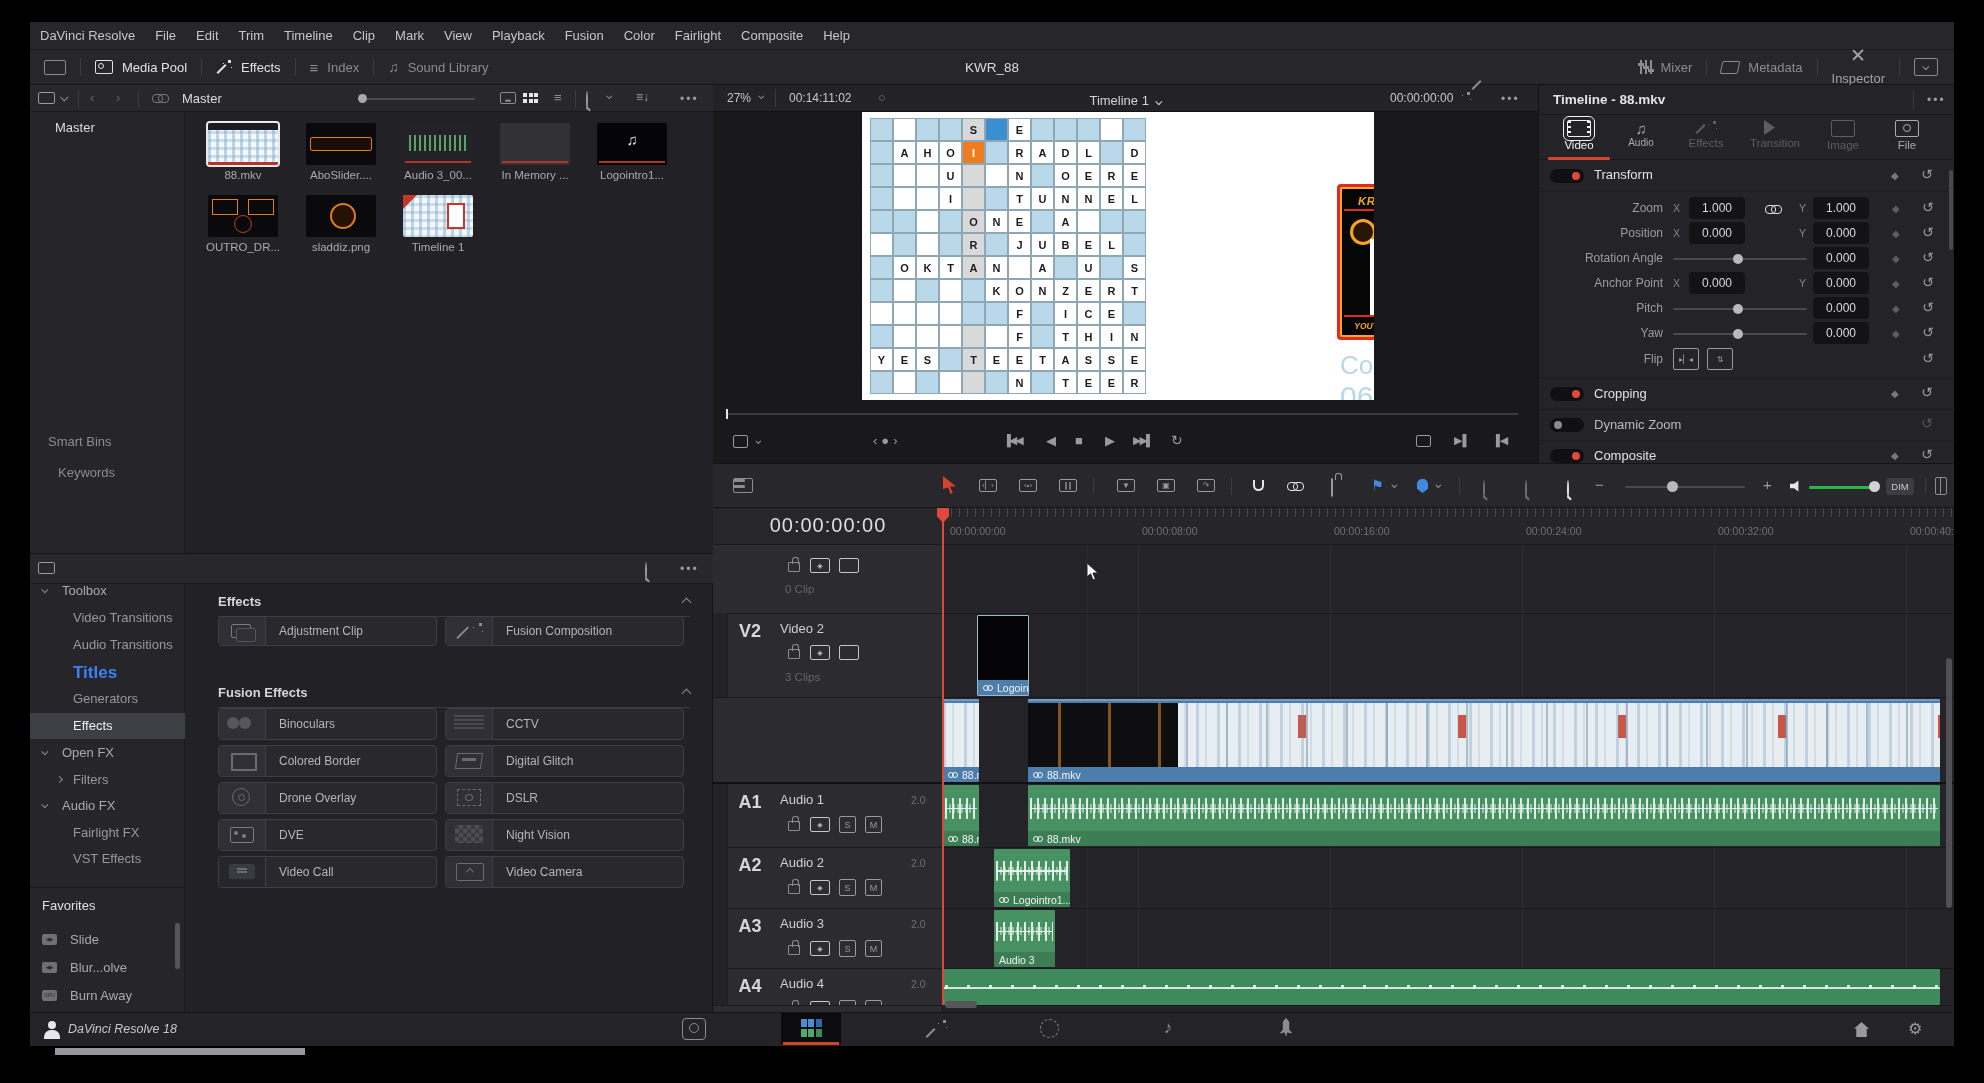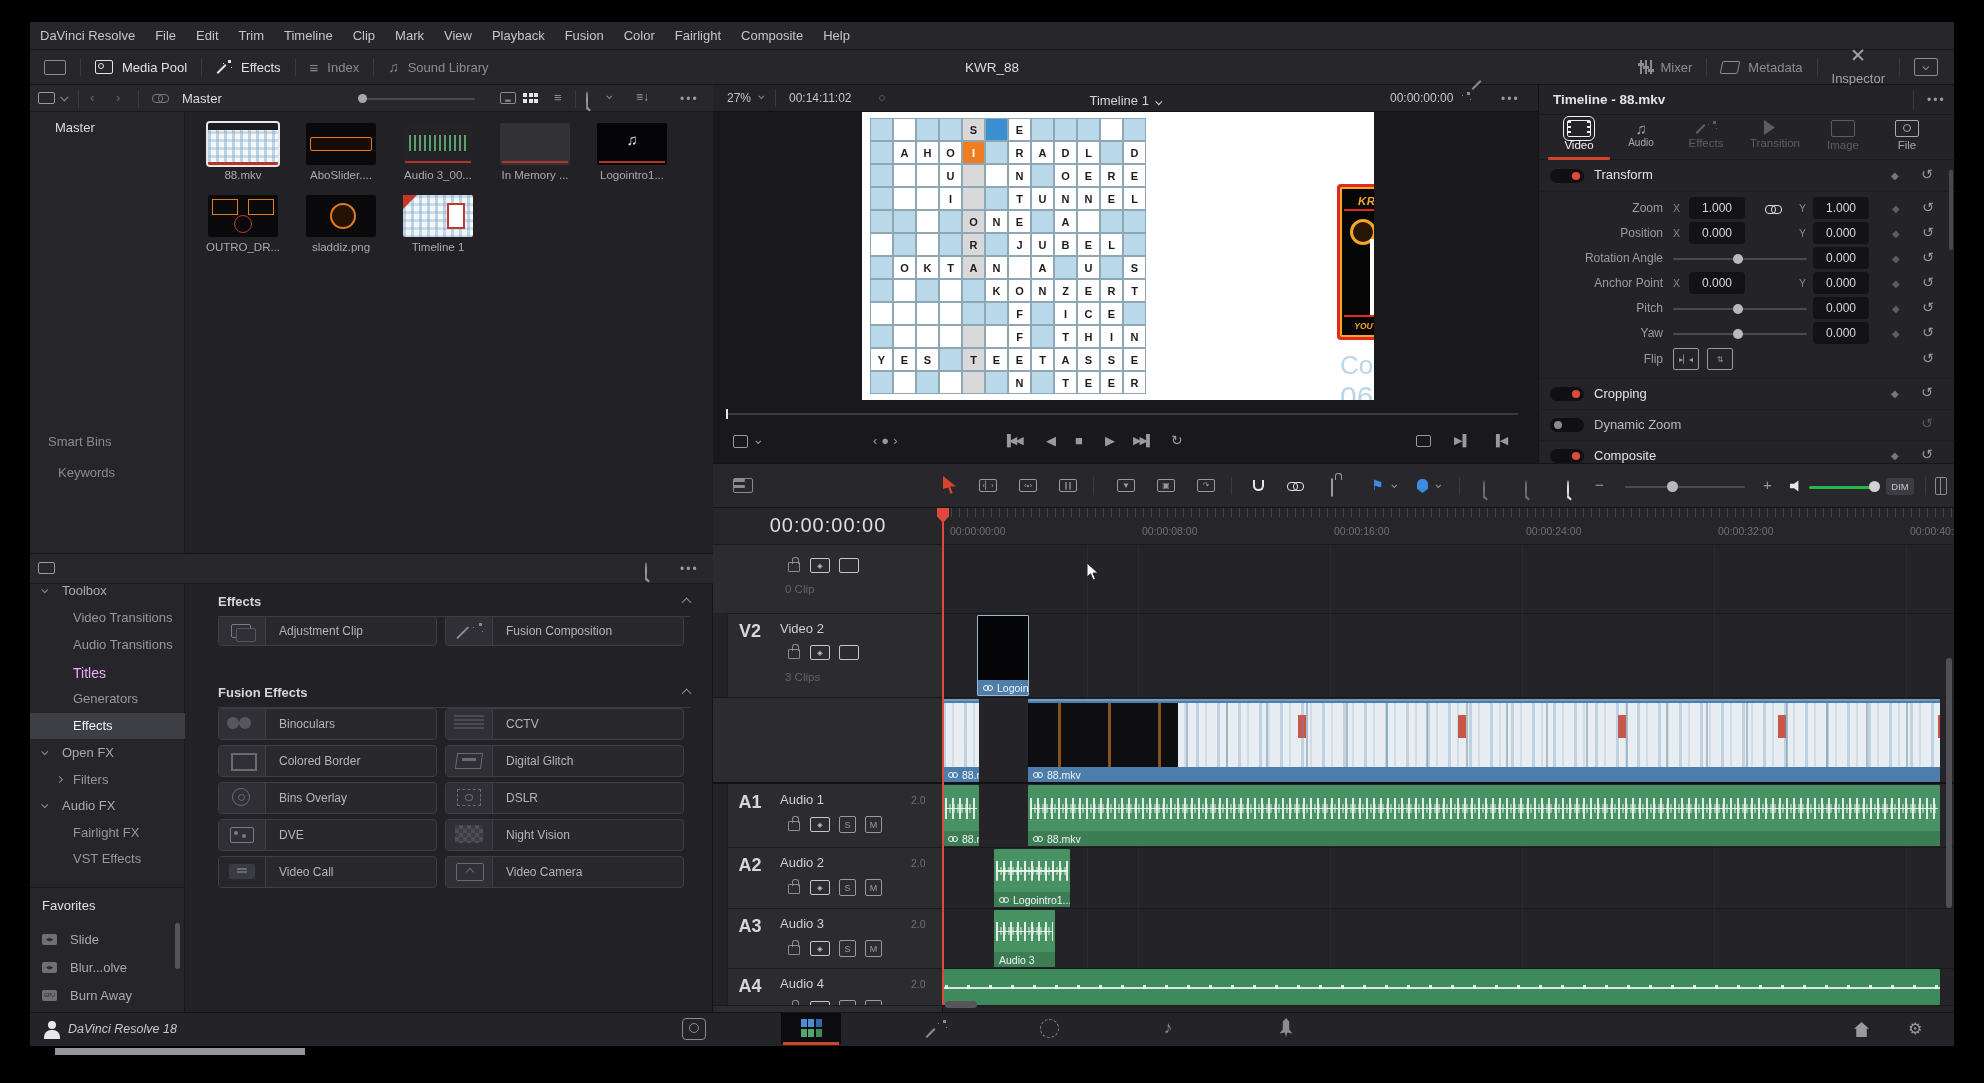--- a/index.html
+++ b/index.html
@@ -294,21 +294,21 @@
           <i class="chv sm down" style="position: absolute; left: 13px; top: 10px; color: rgb(139, 139, 144);"></i>
           <span style="position: absolute; left: 32px; font-size: 13px; color: rgb(169, 169, 174);">Toolbox</span>
         </div>
         <div style="position: absolute; left: 0px; top: 21px; width: 155px; height: 26px; line-height: 26px;">
           <span style="position: absolute; left: 43px; font-size: 13px; color: rgb(151, 151, 156);">Video Transitions</span>
         </div>
         <div style="position: absolute; left: 0px; top: 48px; width: 155px; height: 26px; line-height: 26px;">
           <span style="position: absolute; left: 43px; font-size: 13px; color: rgb(151, 151, 156);">Audio Transitions</span>
         </div>
         <div style="position: absolute; left: 0px; top: 76px; width: 155px; height: 26px; line-height: 26px;">
-          <span style="position: absolute; left: 43px; font-size: 14px; color: #f0abfc;">Titles</span>
+          <span style="position: absolute; left: 43px; font-size: 17px; color: #3b82f6; font-weight: bold;">Titles</span>
         </div>
         <div style="position: absolute; left: 0px; top: 102px; width: 155px; height: 26px; line-height: 26px;">
           <span style="position: absolute; left: 43px; font-size: 13px; color: rgb(151, 151, 156);">Generators</span>
         </div>
         <div style="position: absolute; left: 0px; top: 129px; width: 155px; height: 26px; line-height: 26px; background: rgb(62, 62, 69);">
           <span style="position: absolute; left: 43px; font-size: 13px; color: rgb(240, 240, 244);">Effects</span>
         </div>
         <div style="position: absolute; left: 0px; top: 156px; width: 155px; height: 26px; line-height: 26px;">
           <i class="chv sm down" style="position: absolute; left: 13px; top: 10px; color: rgb(139, 139, 144);"></i>
           <span style="position: absolute; left: 32px; font-size: 13px; color: rgb(169, 169, 174);">Open FX</span>
@@ -368,21 +368,21 @@
         <div class="fx-item" style="left: 33px; top: 161px; width: 217px; height: 30px;">
           <span class="fxi border"></span>
           <span class="lbl">Colored Border</span>
         </div>
         <div class="fx-item" style="left: 260px; top: 161px; width: 237px; height: 30px;">
           <span class="fxi glitch"></span>
           <span class="lbl">Digital Glitch</span>
         </div>
         <div class="fx-item" style="left: 33px; top: 198px; width: 217px; height: 30px;">
           <span class="fxi drone"></span>
-          <span class="lbl">Bins Overlay</span>
+          <span class="lbl">Drone Overlay</span>
         </div>
         <div class="fx-item" style="left: 260px; top: 198px; width: 237px; height: 30px;">
           <span class="fxi dslr"></span>
           <span class="lbl">DSLR</span>
         </div>
         <div class="fx-item" style="left: 33px; top: 235px; width: 217px; height: 30px;">
           <span class="fxi dve"></span>
           <span class="lbl">DVE</span>
         </div>
         <div class="fx-item" style="left: 260px; top: 235px; width: 237px; height: 30px;">

